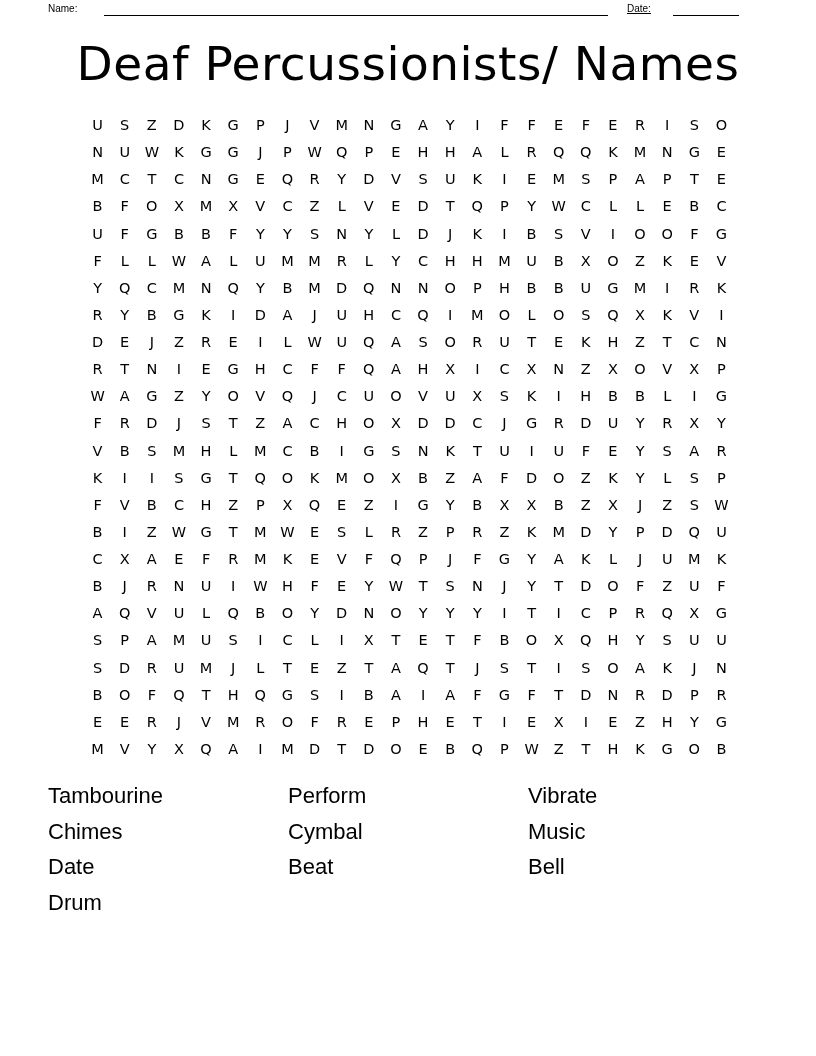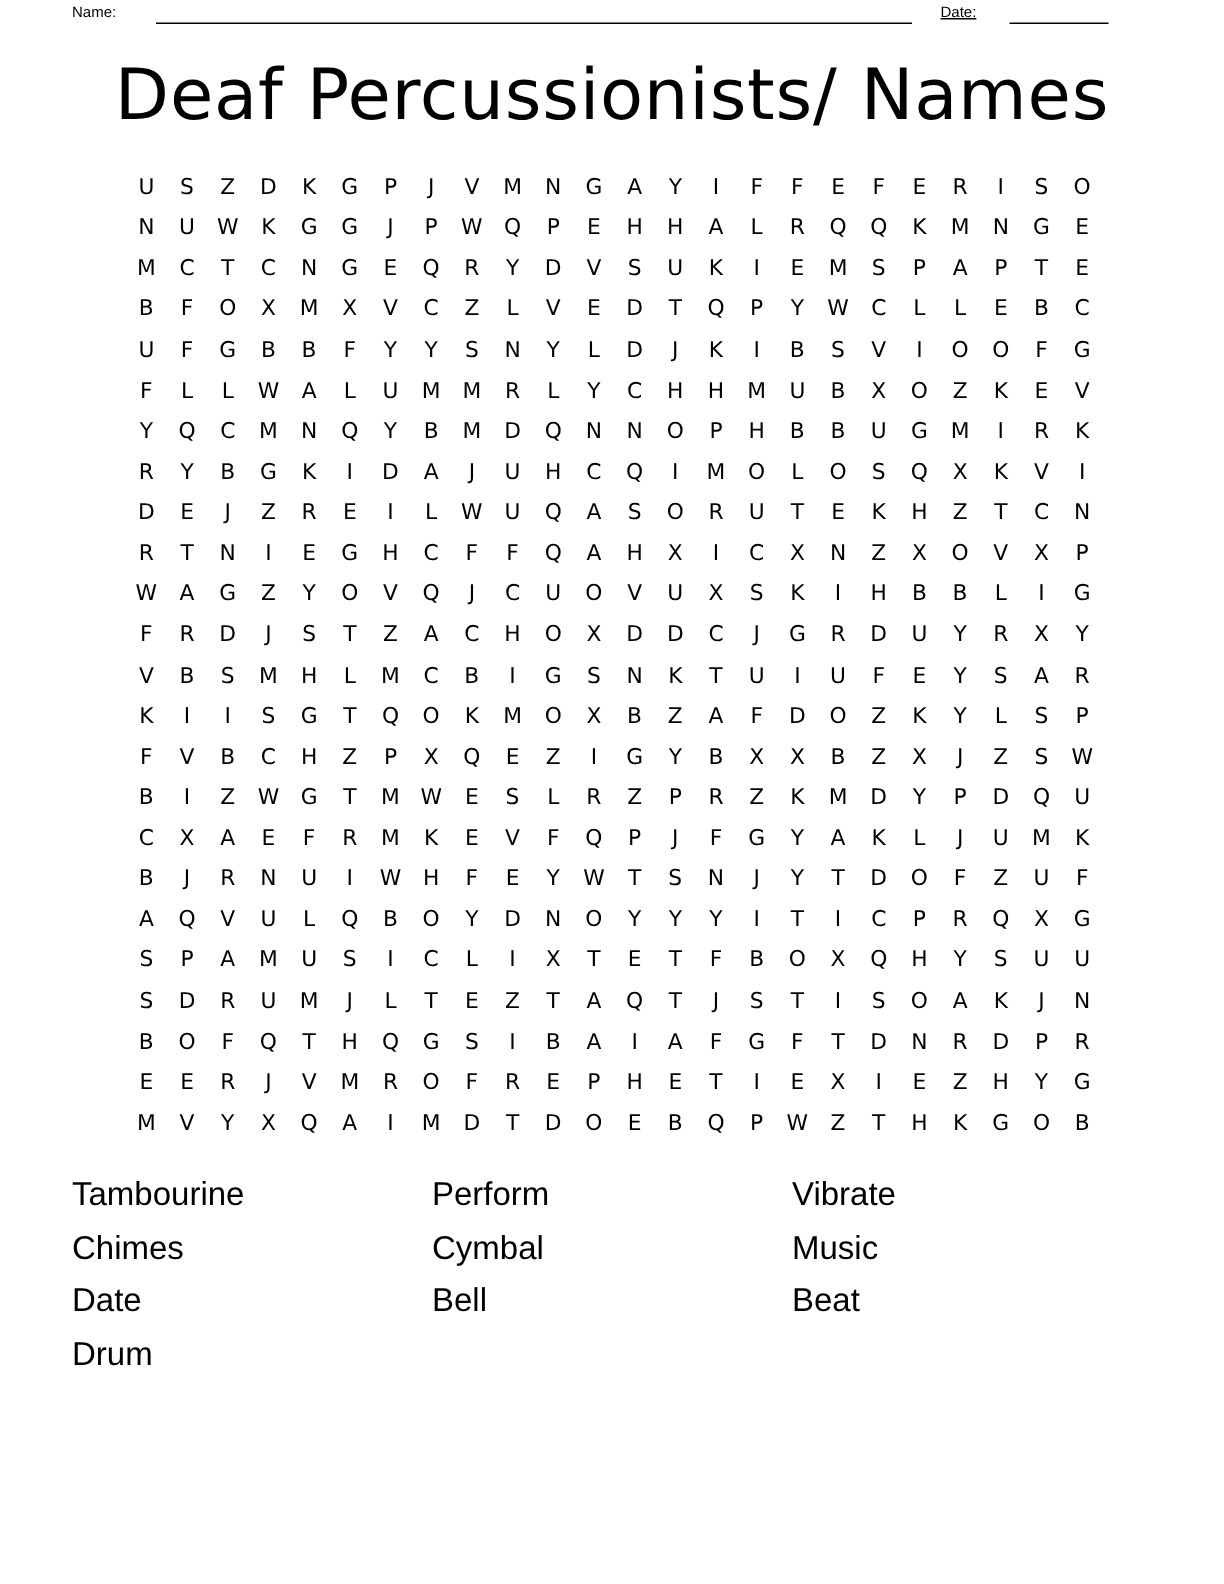--- a/index.html
+++ b/index.html
@@ -606,16 +606,16 @@
   </div>
 
 <div class="words" id="words">
     <div>Tambourine</div>
     <div>Perform</div>
     <div>Vibrate</div>
     <div>Chimes</div>
     <div>Cymbal</div>
     <div>Music</div>
     <div>Date</div>
+    <div>Beat</div>
     <div>Bell</div>
-    <div>Beat</div>
     <div>Drum</div>
   </div>
 
 </body></html>

